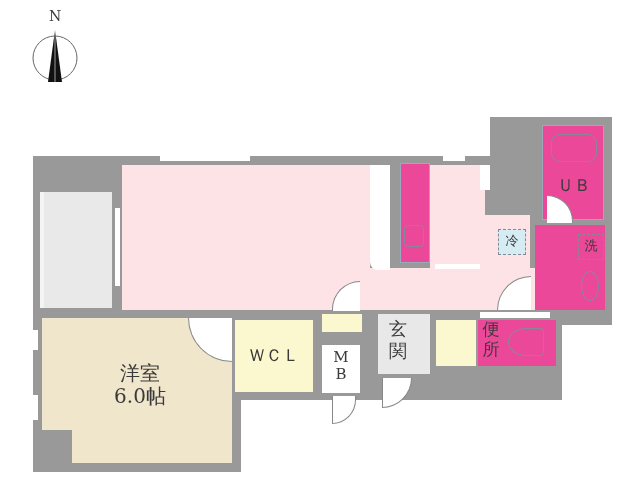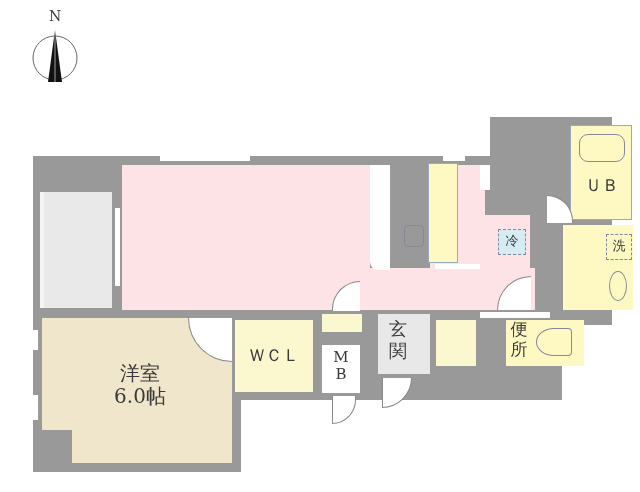--- a/index.html
+++ b/index.html
@@ -1,21 +1,21 @@
 <!DOCTYPE html>
 <html><head>
 <meta charset="utf-8">
 <style>
   html, body { margin:0; padding:0; }
   body { width:640px; height:492px; background:#ffffff; position:relative; overflow:hidden;
          font-family:"DejaVu Serif","Liberation Serif",serif; color:#333; }
   .abs { position:absolute; box-sizing:border-box; }
   .wall { background:#999999; }
   .ldk { background:#fde3e5; }
-  .wash { background:#fef9c3;margin-left:28px; }
+  .wash { background:#ec4899; }
   .yellow { background:#fbf8cf;padding-left:40px; }
   .beige { background:#f0e6cc; }
   .genkan { background:#e8e8e8; }
   .balcony { background:#e9e9e9; }
   .white { background:#ffffff; }
   .label { position:absolute; text-align:center; color:#3a3a3a; line-height:1.15; white-space:nowrap; }
   svg { position:absolute; left:0; top:0; }
 </style>
 </head>
 <body>

